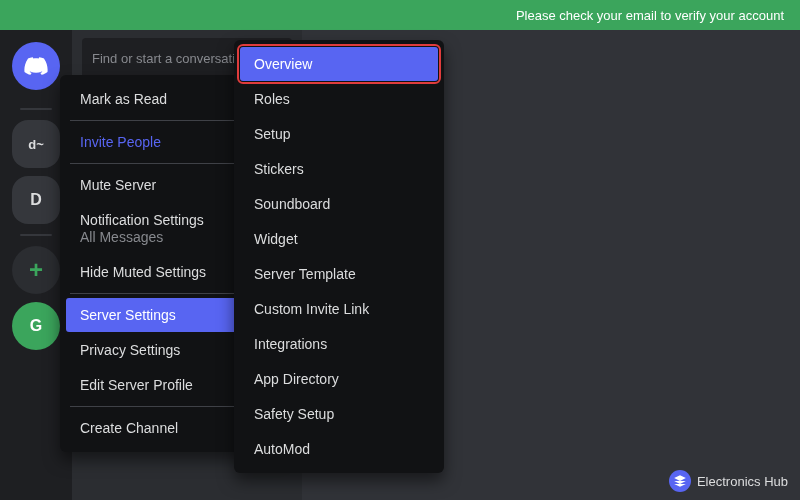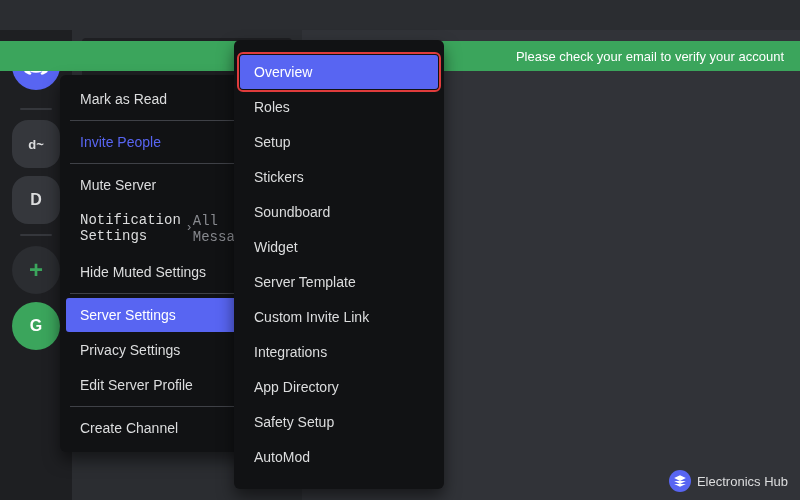--- a/index.html
+++ b/index.html
@@ -18,21 +18,20 @@
       top: 0;
       left: 0;
       right: 0;
       height: 30px;
       background: #3ba55c;
       display: flex;
       align-items: center;
       justify-content: flex-end;
       padding: 12px 16px;
       z-index: 10;
-      margin-top: 41px;
     }
     .notification-bar span {
       color: #fff;
       font-size: 13px;
       font-weight: 500;
     }
 
     
     .sidebar {
       position: absolute;
@@ -173,21 +172,21 @@
     }
 
     
     .context-menu-right {
       position: absolute;
       top: 40px;
       left: 234px;
       width: 210px;
       background: #111214;
       border-radius: 6px;
-      padding: 14px 0;
+      padding: 6px 0;
       z-index: 100;
       box-shadow: 0 8px 16px rgba(0,0,0,0.5);
     }
 
     .submenu-item {
       padding: 9px 14px;
       color: #dcddde;
       font-size: 14px;
       cursor: pointer;
       border-radius: 3px;
@@ -281,21 +280,21 @@
     <span>Invite People</span>
   </div>
 
   <div class="menu-divider"></div>
 
   <div class="menu-item">
     <span>Mute Server</span>
     <span class="chevron">›</span>
   </div>
 
-  <div class="menu-item" style="flex-direction: row; align-items: flex-start; font-family: Liberation Mono, monospace;">
+  <div class="menu-item" style="flex-direction: column; align-items: flex-start;">
     <div style="display:flex; justify-content:space-between; width:100%; align-items:center;">
       <span>Notification Settings</span>
       <span class="chevron">›</span>
     </div>
     <span style="font-size:14px; color:#87898e; margin-top:1px;">All Messages</span>
   </div>
 
   <div class="menu-item-sub">
     <span style="flex:1;">Hide Muted Settings</span>
     <span class="checkbox-icon"></span>

